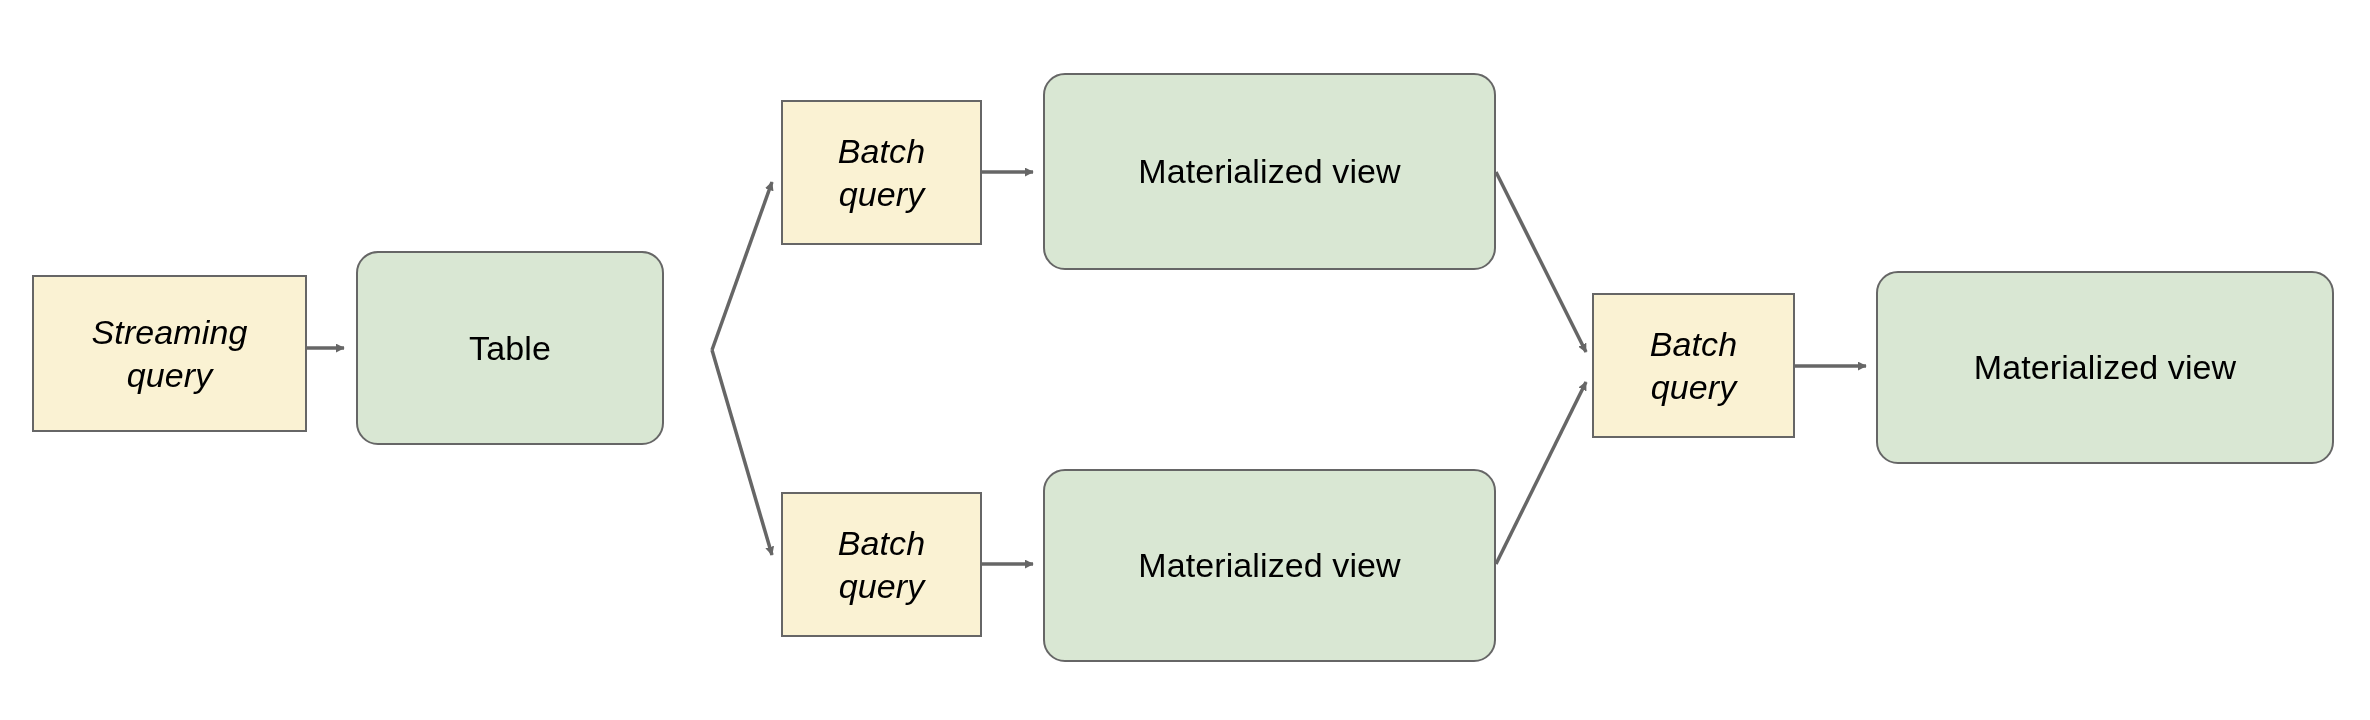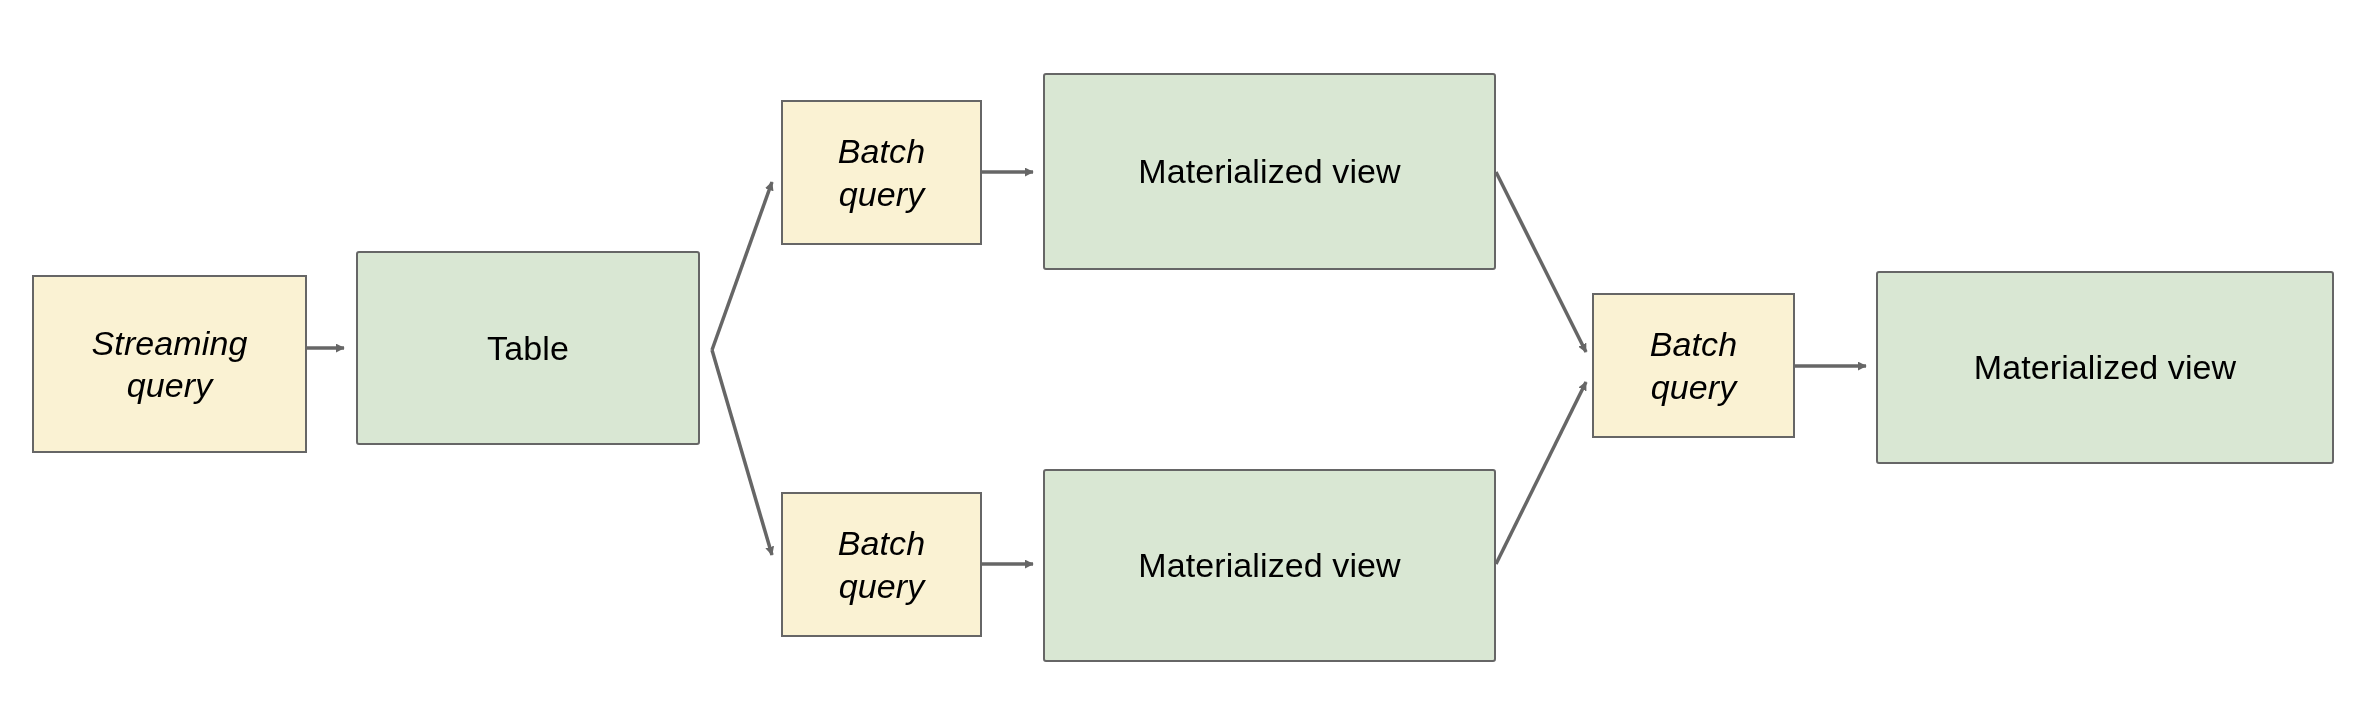--- a/index.html
+++ b/index.html
@@ -40,21 +40,21 @@
     white-space: pre-line;
     z-index: 2;
   }
   .node.process {
     background: #faf2d3;
     border-radius: 0;
     font-style: italic;
   }
   .node.store {
     background: #d9e7d3;
-    border-radius: 3px;
+    border-radius: 22px;
   }
 </style>
 </head>
 <body>
 
 <div id="canvas">
 
   <svg id="edges" viewBox="0 0 2370 720" width="2370" height="720" xmlns="http://www.w3.org/2000/svg">
     <defs>
       <marker id="arrowhead" viewBox="0 0 12 12" refX="11" refY="6" markerWidth="9" markerHeight="9" orient="auto-start-reverse" markerUnits="userSpaceOnUse">
@@ -88,24 +88,24 @@
 
     <g>
       <line x1="1496" y1="564" x2="1586" y2="382" stroke="#666666" stroke-width="3.5" marker-end="url(#arrowhead)"></line>
     </g>
 
     <g>
       <line x1="1795" y1="366" x2="1866" y2="366" stroke="#666666" stroke-width="3.5" marker-end="url(#arrowhead)"></line>
     </g>
   </svg>
 
-  <div class="node process" style="left: 32px; top: 275px; width: 275px; height: 178px; background: rgb(250, 242, 211); border-color: rgb(102, 102, 102); color: rgb(0, 0, 0);">Streaming
+  <div class="node process" style="left: 32px; top: 275px; width: 275px; height: 157px; background: rgb(250, 242, 211); border-color: rgb(102, 102, 102); color: rgb(0, 0, 0);">Streaming
 query</div>
 
-  <div class="node store" style="left: 356px; top: 251px; width: 344px; height: 194px; background: rgb(217, 231, 211); border-color: rgb(102, 102, 102); color: rgb(0, 0, 0);">Table</div>
+  <div class="node store" style="left: 356px; top: 251px; width: 308px; height: 194px; background: rgb(217, 231, 211); border-color: rgb(102, 102, 102); color: rgb(0, 0, 0);">Table</div>
 
   <div class="node process" style="left: 781px; top: 100px; width: 201px; height: 145px; background: rgb(250, 242, 211); border-color: rgb(102, 102, 102); color: rgb(0, 0, 0);">Batch
 query</div>
 
   <div class="node store" style="left: 1043px; top: 73px; width: 453px; height: 197px; background: rgb(217, 231, 211); border-color: rgb(102, 102, 102); color: rgb(0, 0, 0);">Materialized view</div>
 
   <div class="node process" style="left: 781px; top: 492px; width: 201px; height: 145px; background: rgb(250, 242, 211); border-color: rgb(102, 102, 102); color: rgb(0, 0, 0);">Batch
 query</div>
 
   <div class="node store" style="left: 1043px; top: 469px; width: 453px; height: 193px; background: rgb(217, 231, 211); border-color: rgb(102, 102, 102); color: rgb(0, 0, 0);">Materialized view</div>

